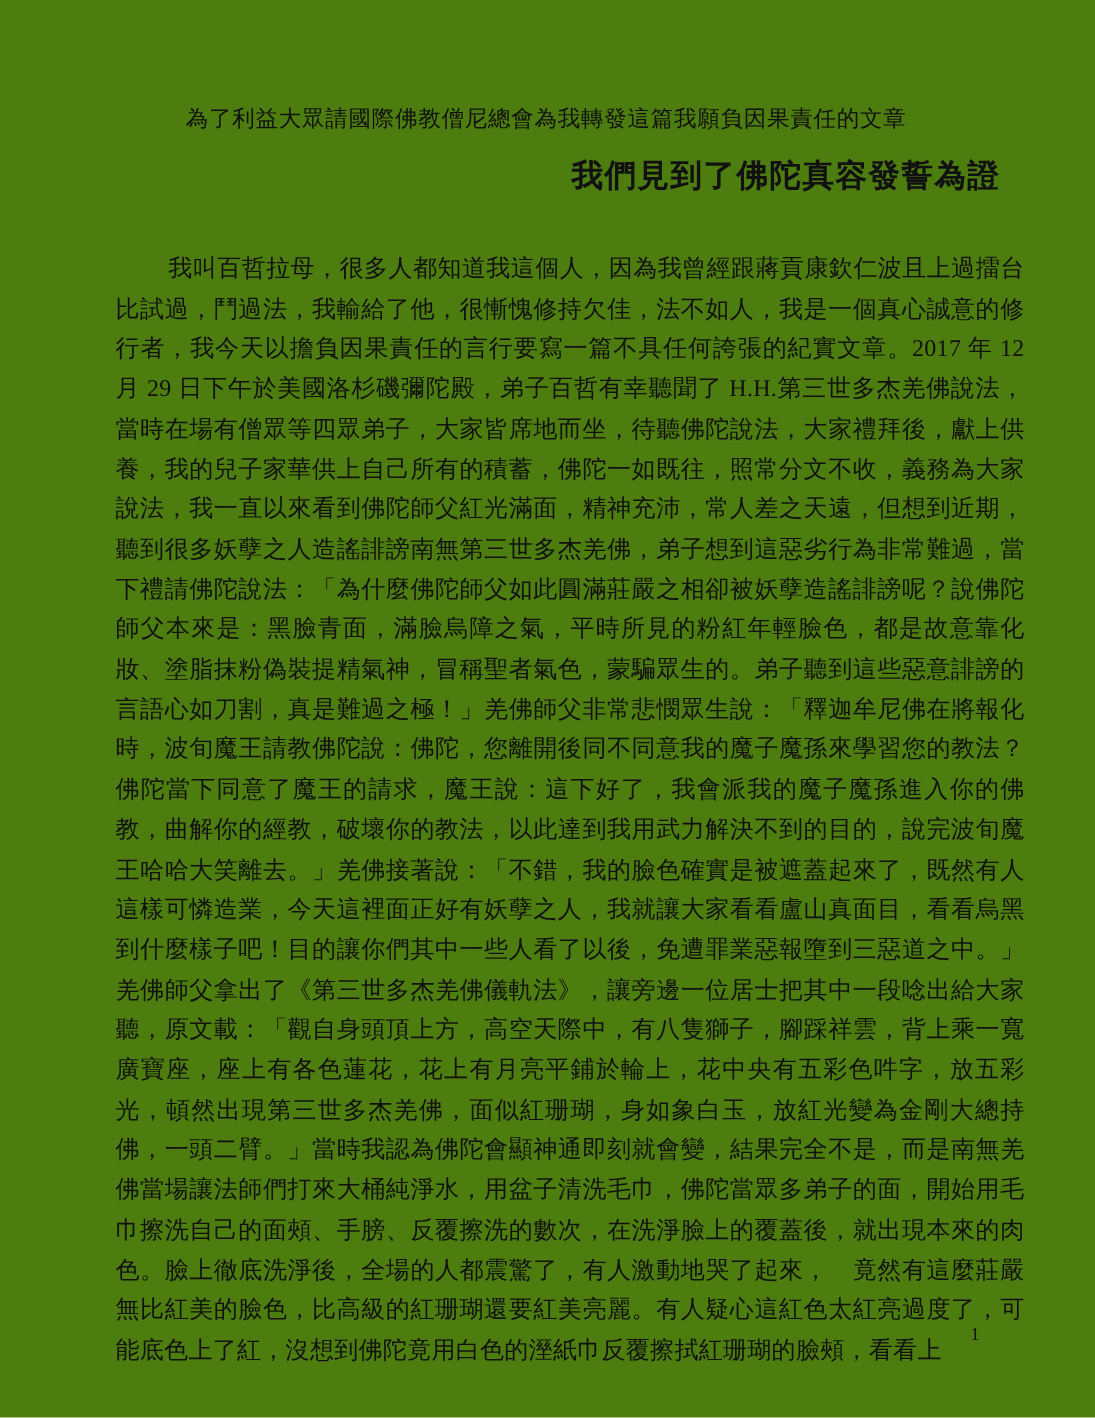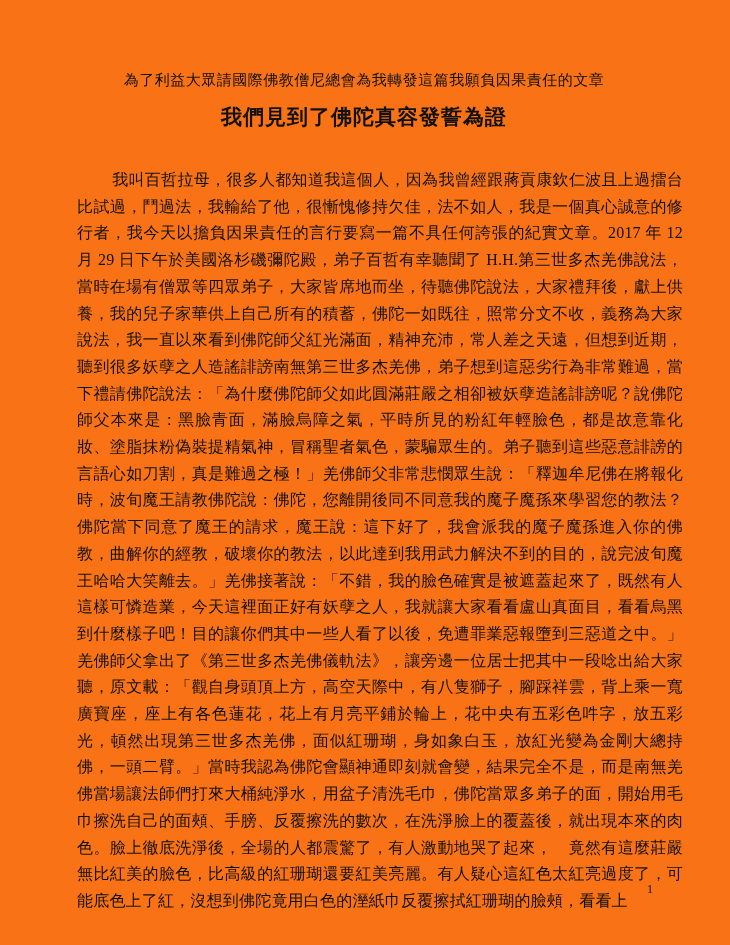--- a/index.html
+++ b/index.html
@@ -4,21 +4,21 @@
 <style>
   html, body {
     margin: 0;
     padding: 0;
     background: #ffffff;
   }
   .page {
     position: relative;
     width: 730px;
     height: 945px;
-    background: #f97316;
+    background: #4d7c0f;
     color: #111111;
     font-family: "Liberation Serif", "DejaVu Serif", serif;
     overflow: hidden;
   }
   .header-note {
     position: absolute;
     top: 71px;
     left: 61px;
     width: 606px;
     margin: 0;
@@ -28,21 +28,21 @@
     font-weight: normal;
     letter-spacing: 0.5px;
     white-space: nowrap;
   }
   .doc-title {
     position: absolute;
     top: 103px;
     left: 61px;
     width: 606px;
     margin: 0;
-    text-align: center;
+    text-align: right;
     font-size: 21px;
     line-height: 28px;
     font-weight: bold;
     letter-spacing: 1px;
     white-space: nowrap;
   }
   .body-text {
     position: absolute;
     top: 151px;
     left: 61px;

